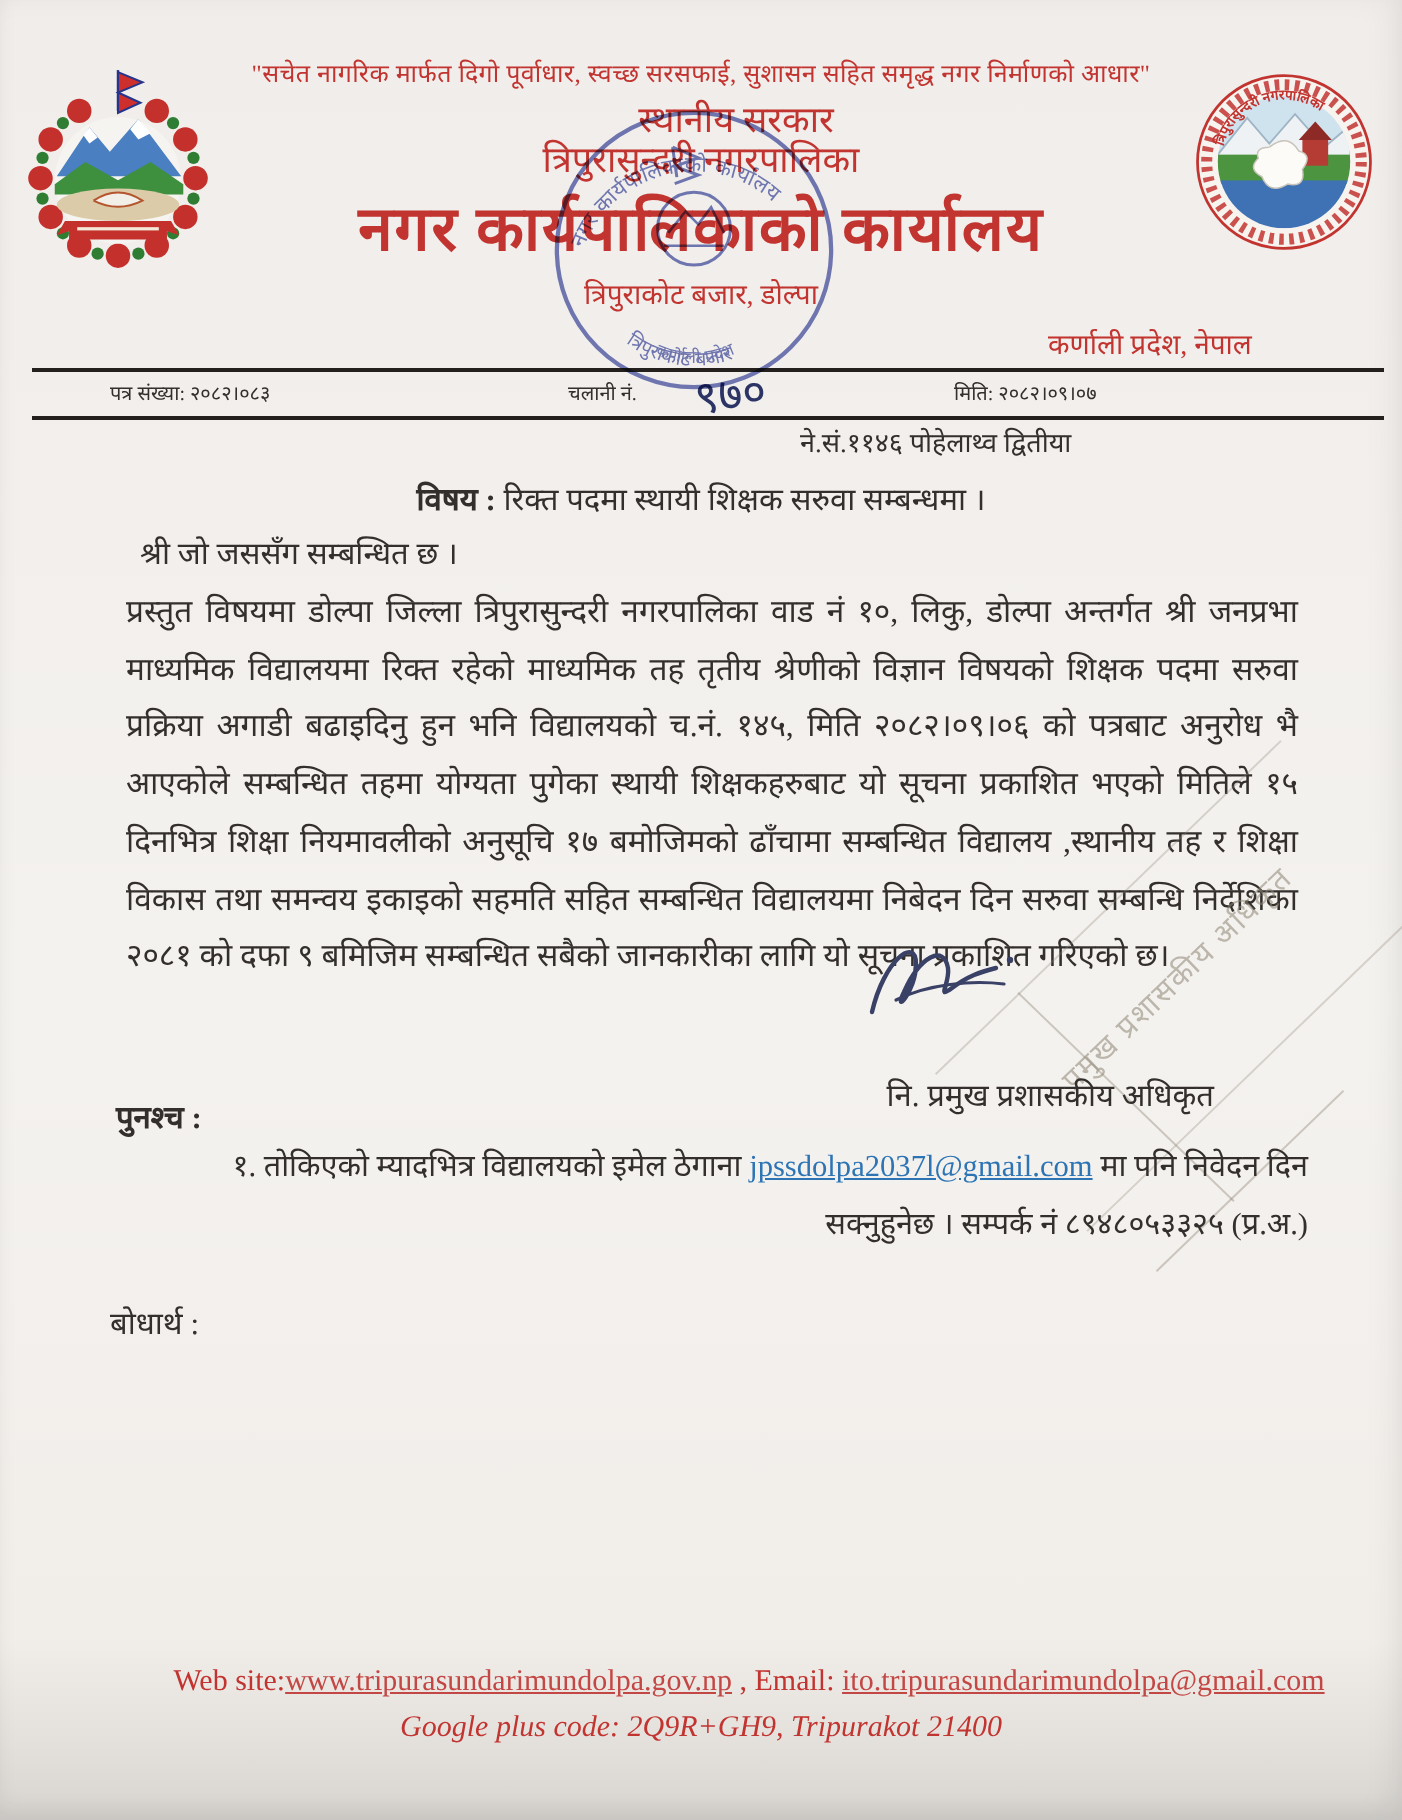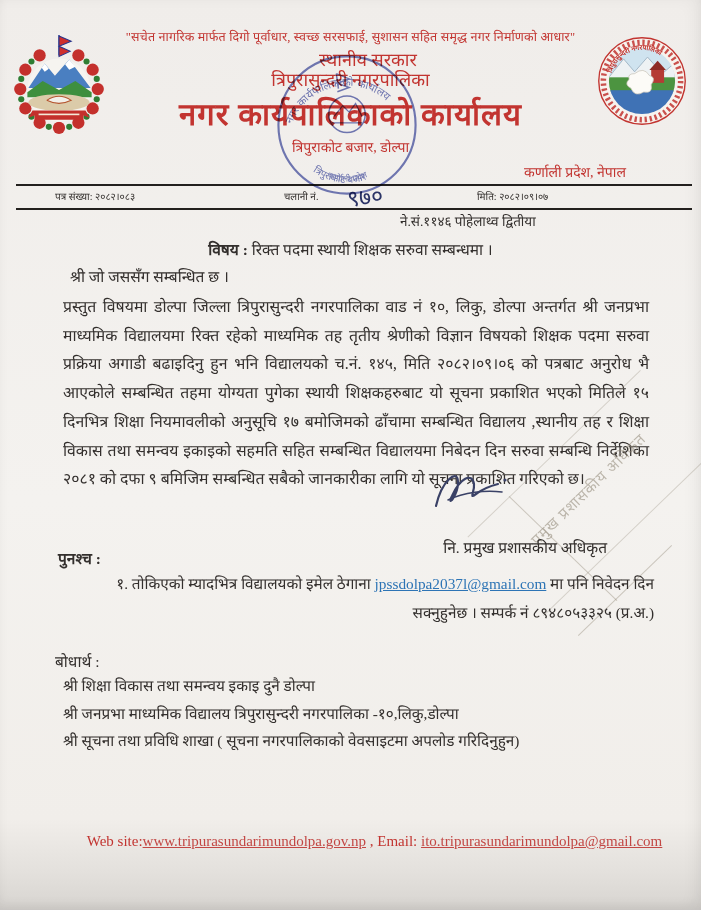--- a/index.html
+++ b/index.html
@@ -186,23 +186,19 @@
   </div>
   <div class="sig-title">नि. प्रमुख प्रशासकीय अधिकृत</div>
 
   <div class="ps-heading">पुनश्च :</div>
   <div class="ps-item ps-item-1">
     <span>१.</span>
     <span>तोकिएको म्यादभित्र विद्यालयको इमेल ठेगाना </span><a class="email-link" href="#">jpssdolpa2037l@gmail.com</a><span> मा पनि निवेदन दिन सक्नुहुनेछ । सम्पर्क नं ८९४८०५३३२५ (प्र.अ.)</span>
   </div>
 
   <div class="cc-heading">बोधार्थ :</div>
-  <ul class="cc-list">
-    <li>श्री शिक्षा विकास तथा समन्वय इकाइ दुनै डोल्पा</li>
-    <li>श्री जनप्रभा माध्यमिक विद्यालय त्रिपुरासुन्दरी नगरपालिका -१०,लिकु,डोल्पा</li>
-    <li>श्री सूचना तथा प्रविधि शाखा ( सूचना नगरपालिकाको वेवसाइटमा अपलोड गरिदिनुहुन)</li>
-  </ul>
 
   <div class="center red footer-line1">
     <span>Web site:</span><a class="footer-link" href="#">www.tripurasundarimundolpa.gov.np</a><span> , Email: </span><a class="footer-link" href="#">ito.tripurasundarimundolpa@gmail.com</a>
   </div>
+  <div class="center red footer-line2">Google plus code: 2Q9R+GH9, Tripurakot 21400</div>
 
 </div>
 
 </body></html>

